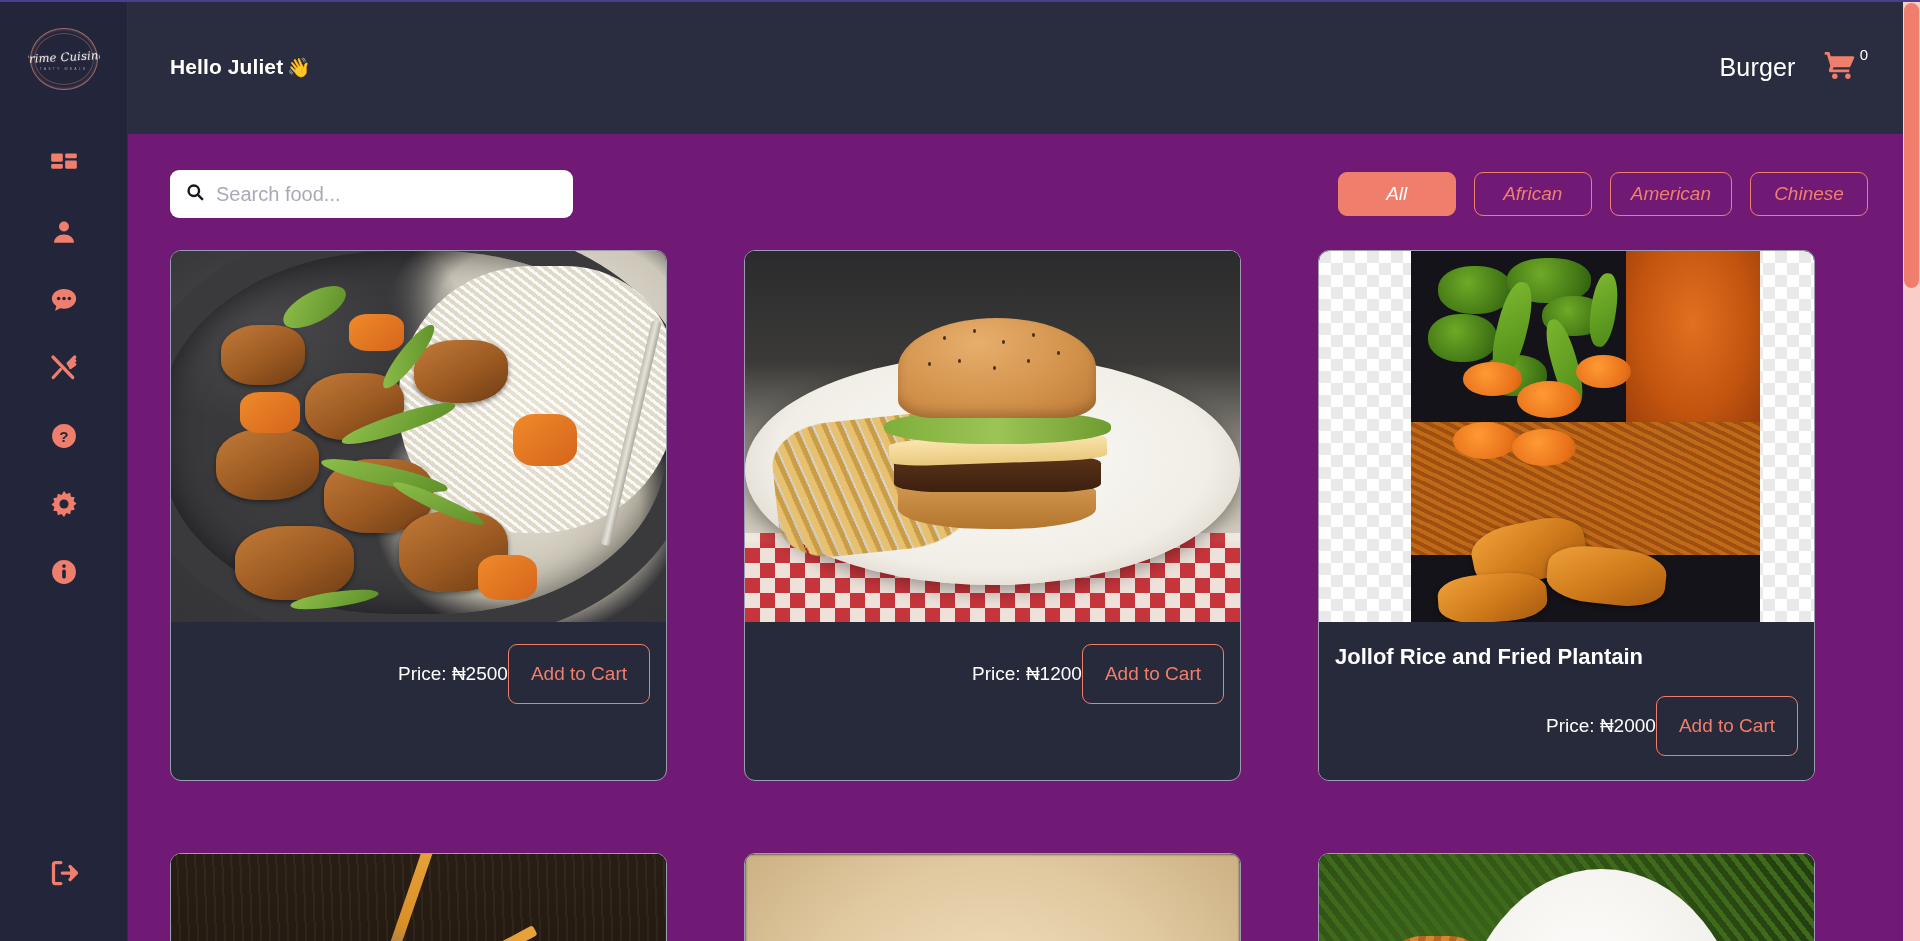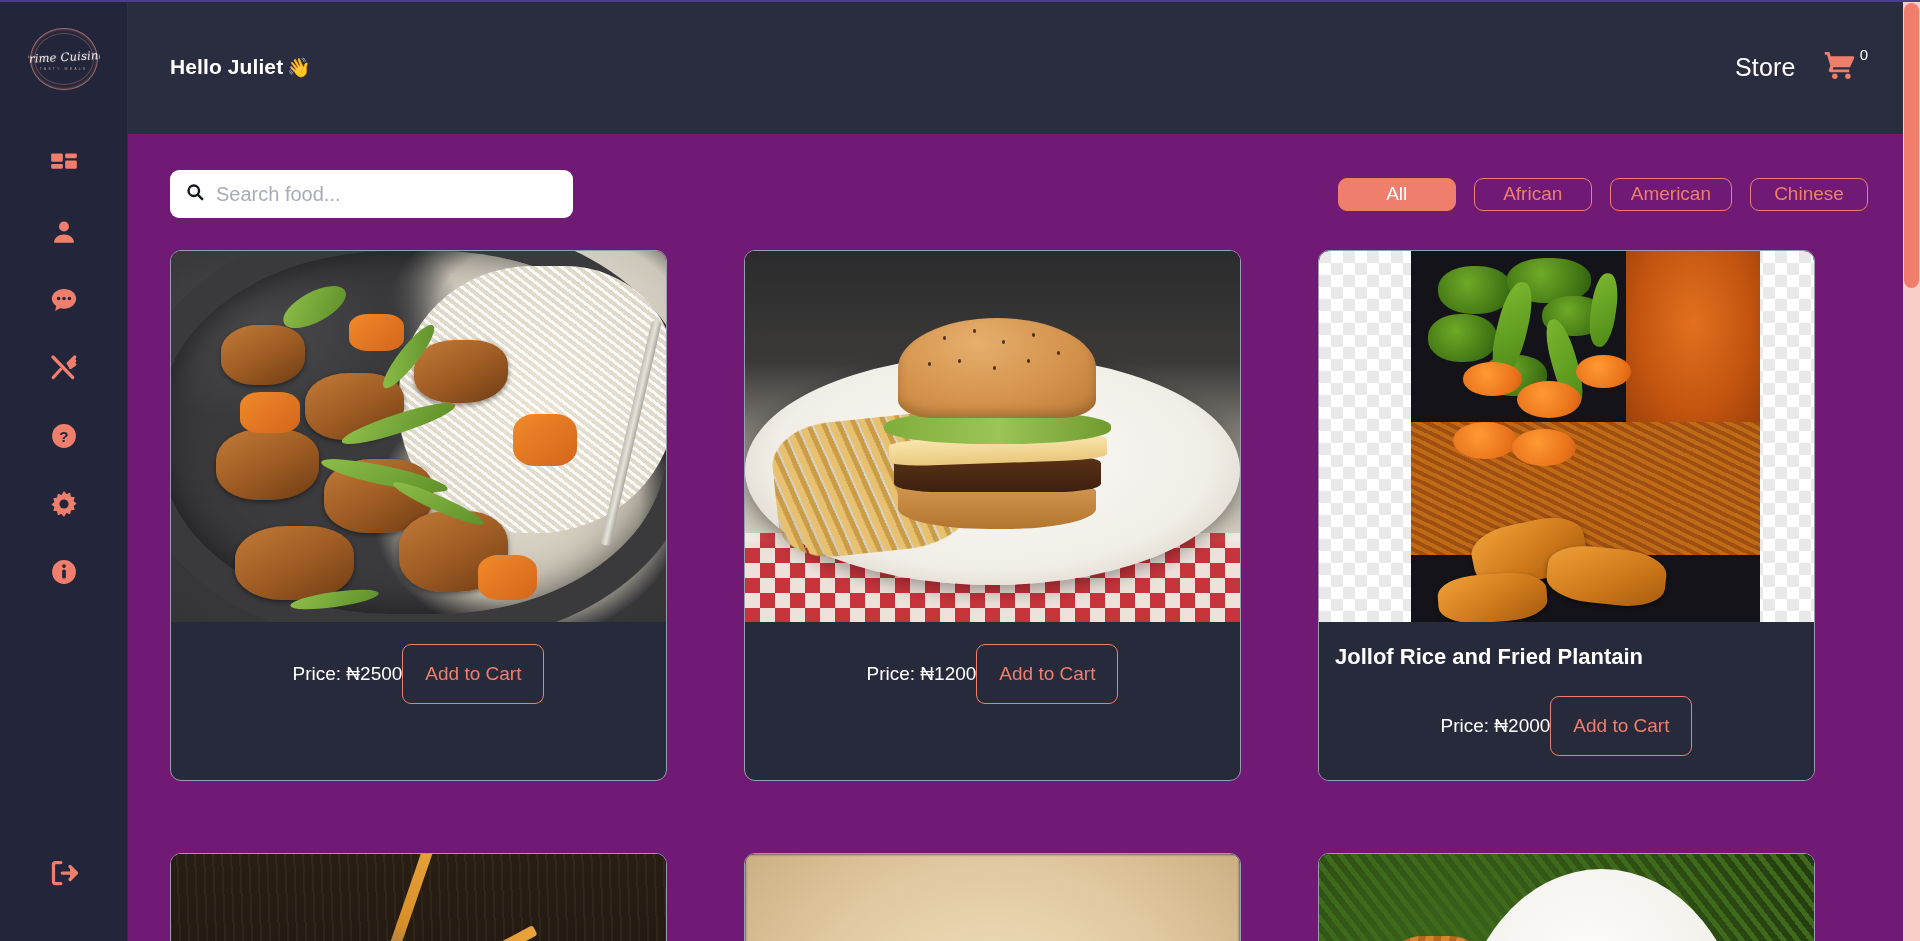--- a/index.html
+++ b/index.html
@@ -195,33 +195,34 @@
     background: transparent;
     font-family: "Liberation Sans", sans-serif;
     font-size: 20px;
     color: #2a2d3f;
     width: 100%;
   }
   .search-box input::placeholder { color: #a8aab8; }
 
   .filters { display: flex; gap: 18px; }
   .pill {
-    height: 33px;
+    height: 44px;
     min-width: 118px;
     padding: 0 20px;
     border-radius: 9px;
     border: 1.6px solid #ef7f6c;
     background: transparent;
     color: #ef7f6c;
     font-family: "Liberation Sans", sans-serif;
     font-size: 19px;
     cursor: pointer;
     display: flex;
     align-items: center;
     justify-content: center;
+    font-style: italic;
   }
   .pill.active {
     background: #ef7f6c;
     color: #ffffff;
     border-color: #ef7f6c;
   }
 
   
   .grid {
     display: grid;
@@ -251,21 +252,21 @@
   .card-title {
     font-size: 22px;
     font-weight: bold;
     color: #ffffff;
     margin-bottom: 26px;
     white-space: nowrap;
   }
   .card-foot {
     display: flex;
     align-items: center;
-    justify-content: center;
+    justify-content: flex-end;
   }
   .price {
     font-size: 19px;
     color: #ffffff;
   }
   .add-btn {
     border: 1.6px solid #ef7f6c;
     background: transparent;
     color: #ef7f6c;
     border-radius: 9px;
@@ -590,21 +591,21 @@
 
   <section class="main">
 
     <header class="topbar">
       <div class="greeting">
         <span>Hello Juliet</span>
         <span class="wave">👋</span>
       </div>
 
       <div class="store-area">
-        <span class="store-label">Store</span>
+        <span class="store-label">Burger</span>
         <span class="cart-wrap">
           <span>
             <svg width="36" height="30" viewBox="0 0 24 22" fill="#ef7f6c">
               <path d="M.8 1.4h3.4l1 3.1h16.3c.7 0 1.2.7.9 1.4l-2.7 6c-.2.5-.7.8-1.2.8H7.2l-.5 1.6h12.1v2H5.1c-.9 0-1.5-.9-1.2-1.8l1-3L2.5 3.4H.8z"></path>
               <circle cx="8.2" cy="19.2" r="2"></circle>
               <circle cx="17.8" cy="19.2" r="2"></circle>
             </svg>
           </span>
           <span class="cart-count">0</span>
         </span>

